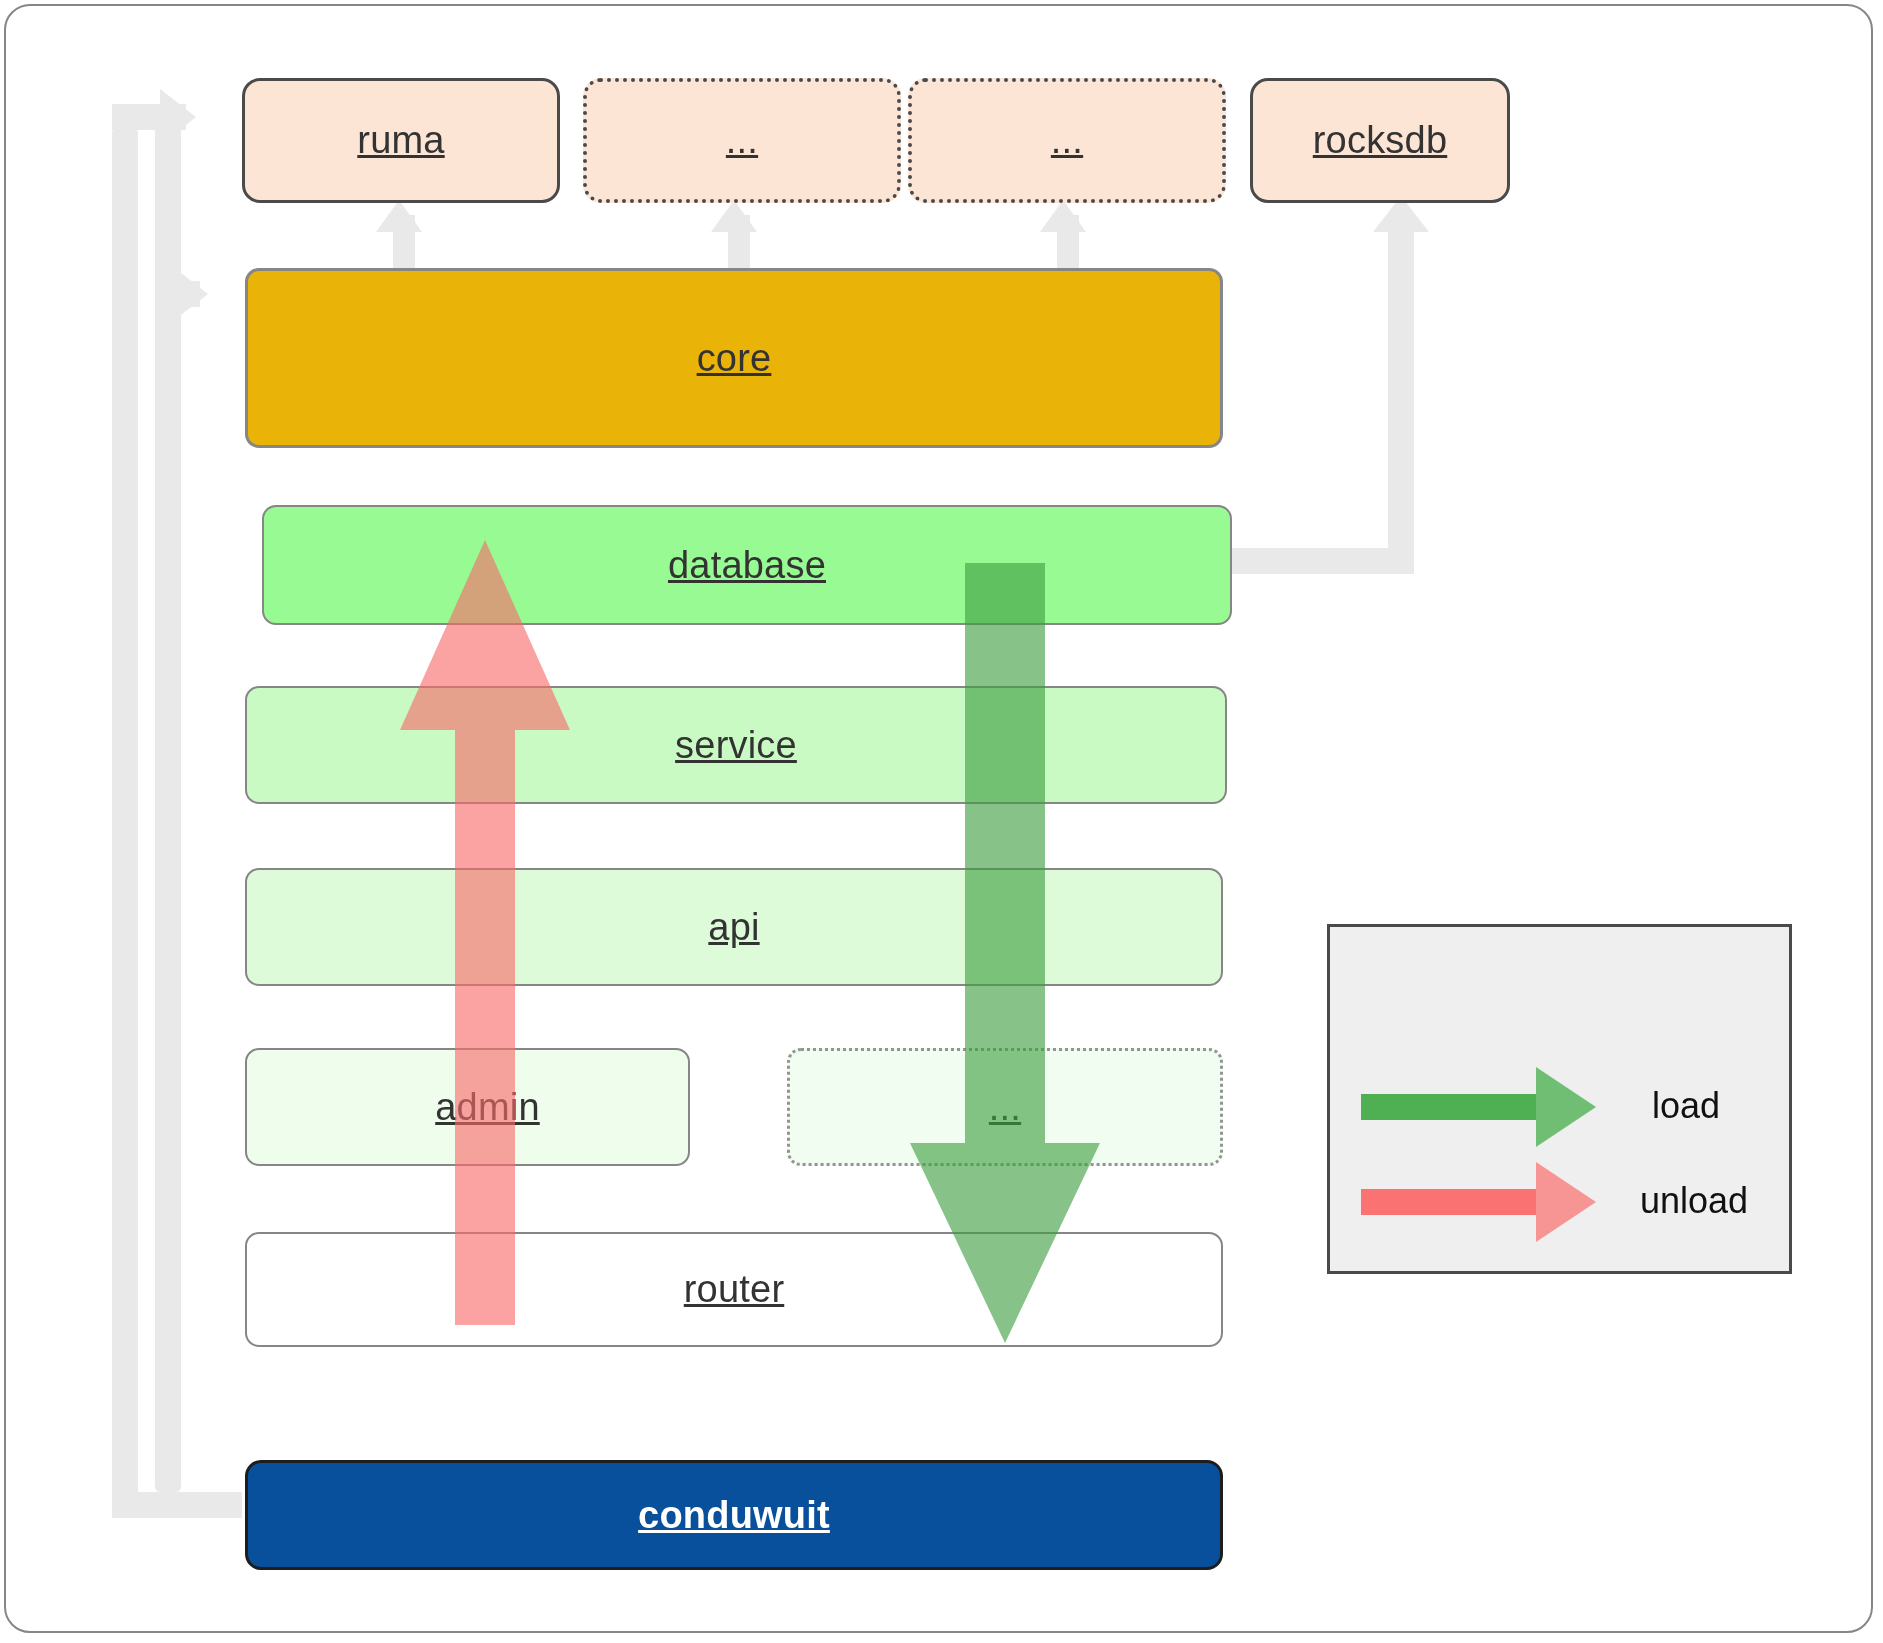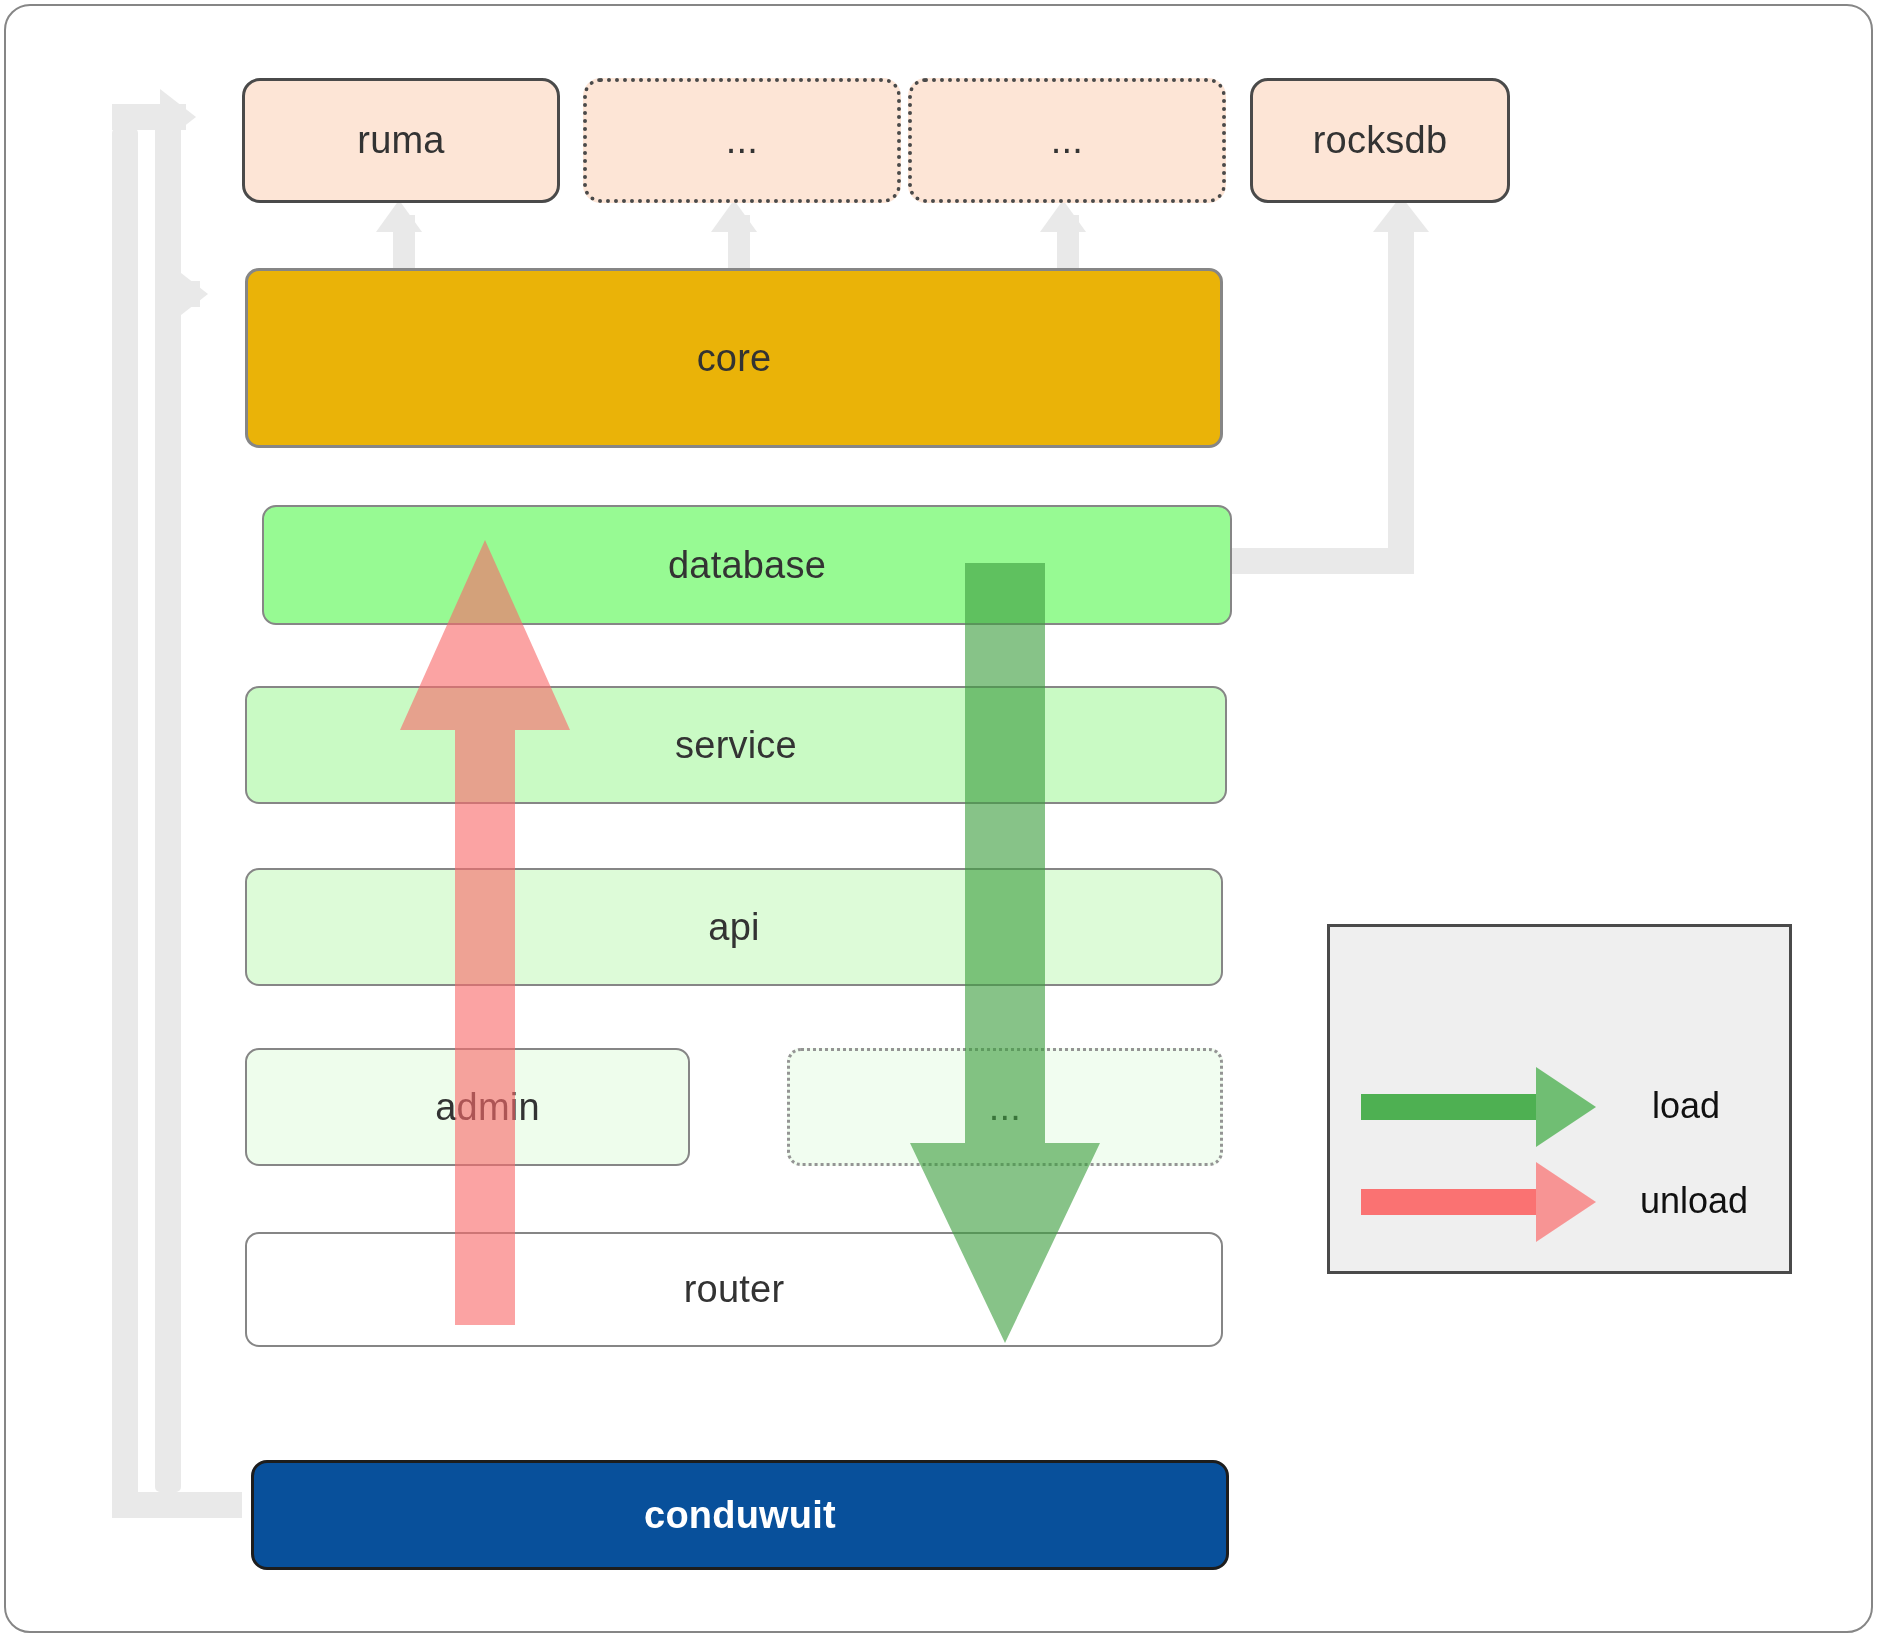--- a/index.html
+++ b/index.html
@@ -33,20 +33,21 @@
   .node {
     position: absolute;
     box-sizing: border-box;
     display: flex;
     align-items: center;
     justify-content: center;
     border-radius: 14px;
     color: #333333;
     font-size: 38px;
     letter-spacing: .2px;
+    text-decoration: underline;
   }
   .node .lbl { position: relative; z-index: 4; }
 
   .dep {
     background: #fde5d6;
     border: 3px solid #4a4a4a;
     border-radius: 18px;
   }
   .dep.dotted { border-style: dotted; border-width: 4px; }
 
@@ -182,21 +183,21 @@
   </div>
 
   <div class="node dots-box" style="left:787px; top:1048px; width:436px; height:118px;">
     <span class="lbl">...</span>
   </div>
 
   <div class="node router-box" style="left:245px; top:1232px; width:978px; height:115px;">
     <span class="lbl">router</span>
   </div>
 
-  <div class="node conduwuit-box" style="left:251px; top:1460px; width:978px; height:110px;">
+  <div class="node conduwuit-box" style="left:245px; top:1460px; width:978px; height:110px;">
     <span class="lbl">conduwuit</span>
   </div>
 
   <div class="bigarrow" style="left:385px; top:540px; width:200px; height:785px; z-index:5;">
     <svg width="200" height="785" viewBox="0 0 200 785">
       <polygon points="100,0 185,190 130,190 130,785 70,785 70,190 15,190" fill="#f86a6a" fill-opacity="0.62"></polygon>
     </svg>
   </div>
 
   <div class="bigarrow" style="left:900px; top:563px; width:210px; height:780px; z-index:5;">

